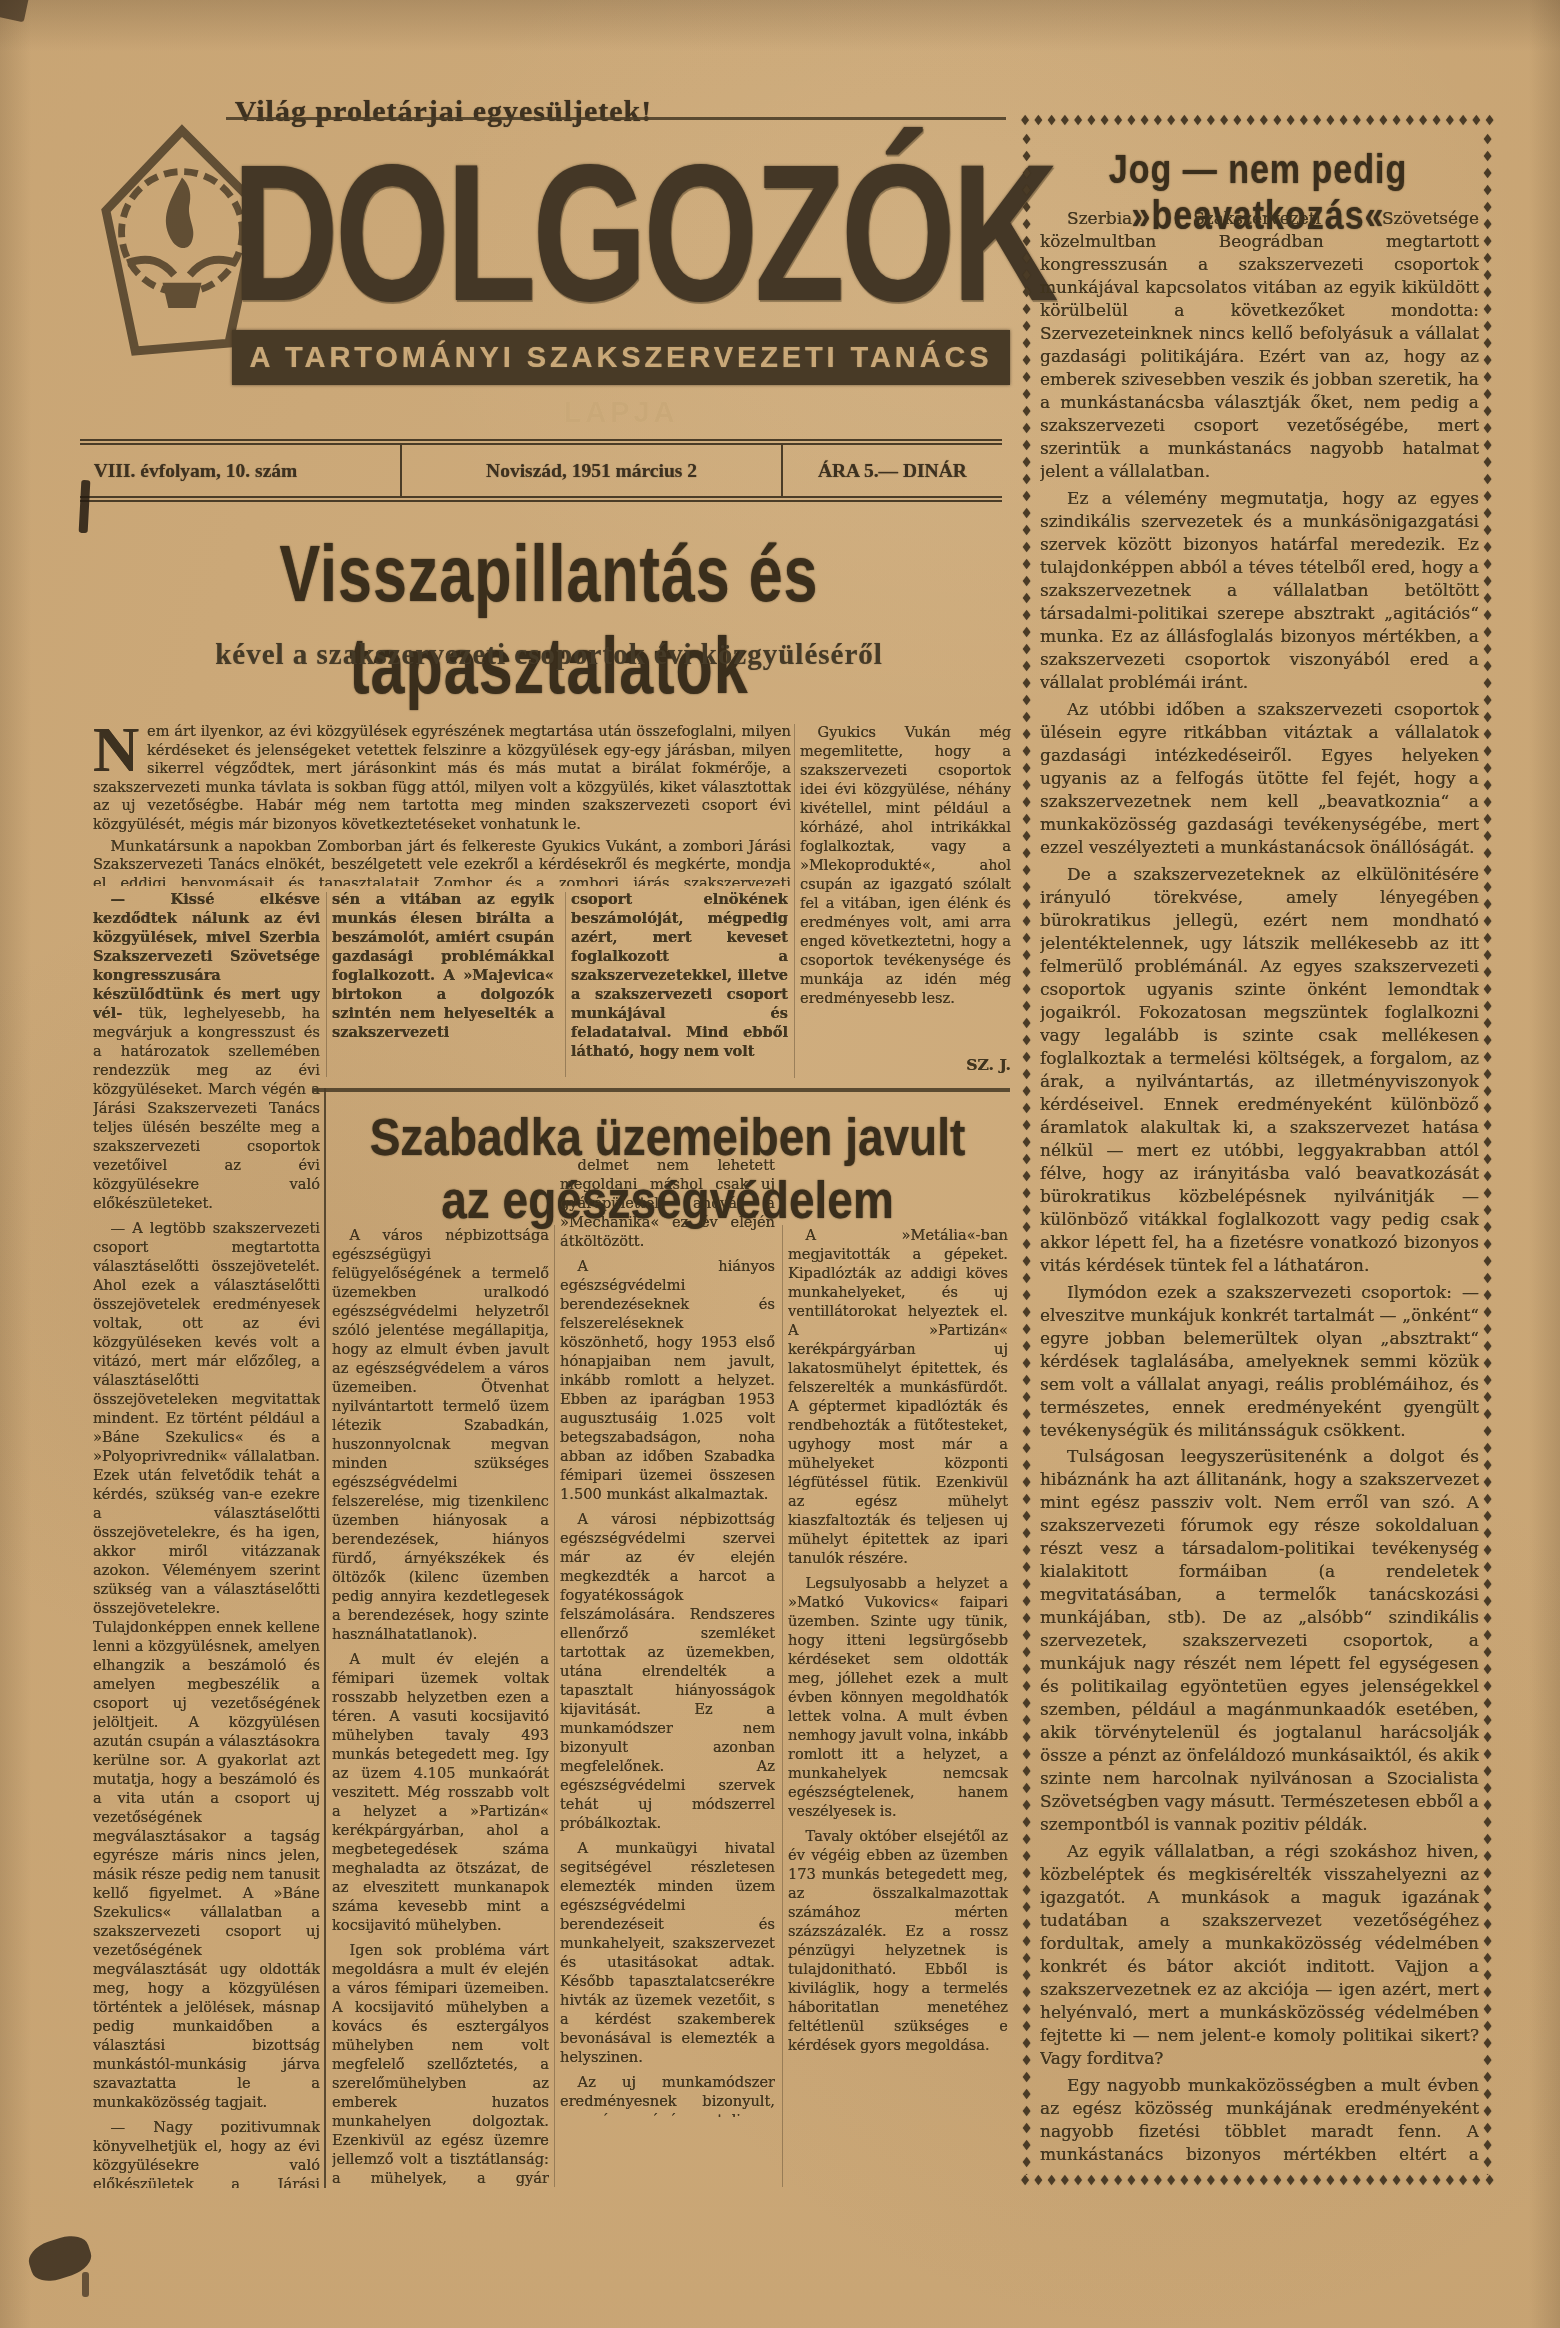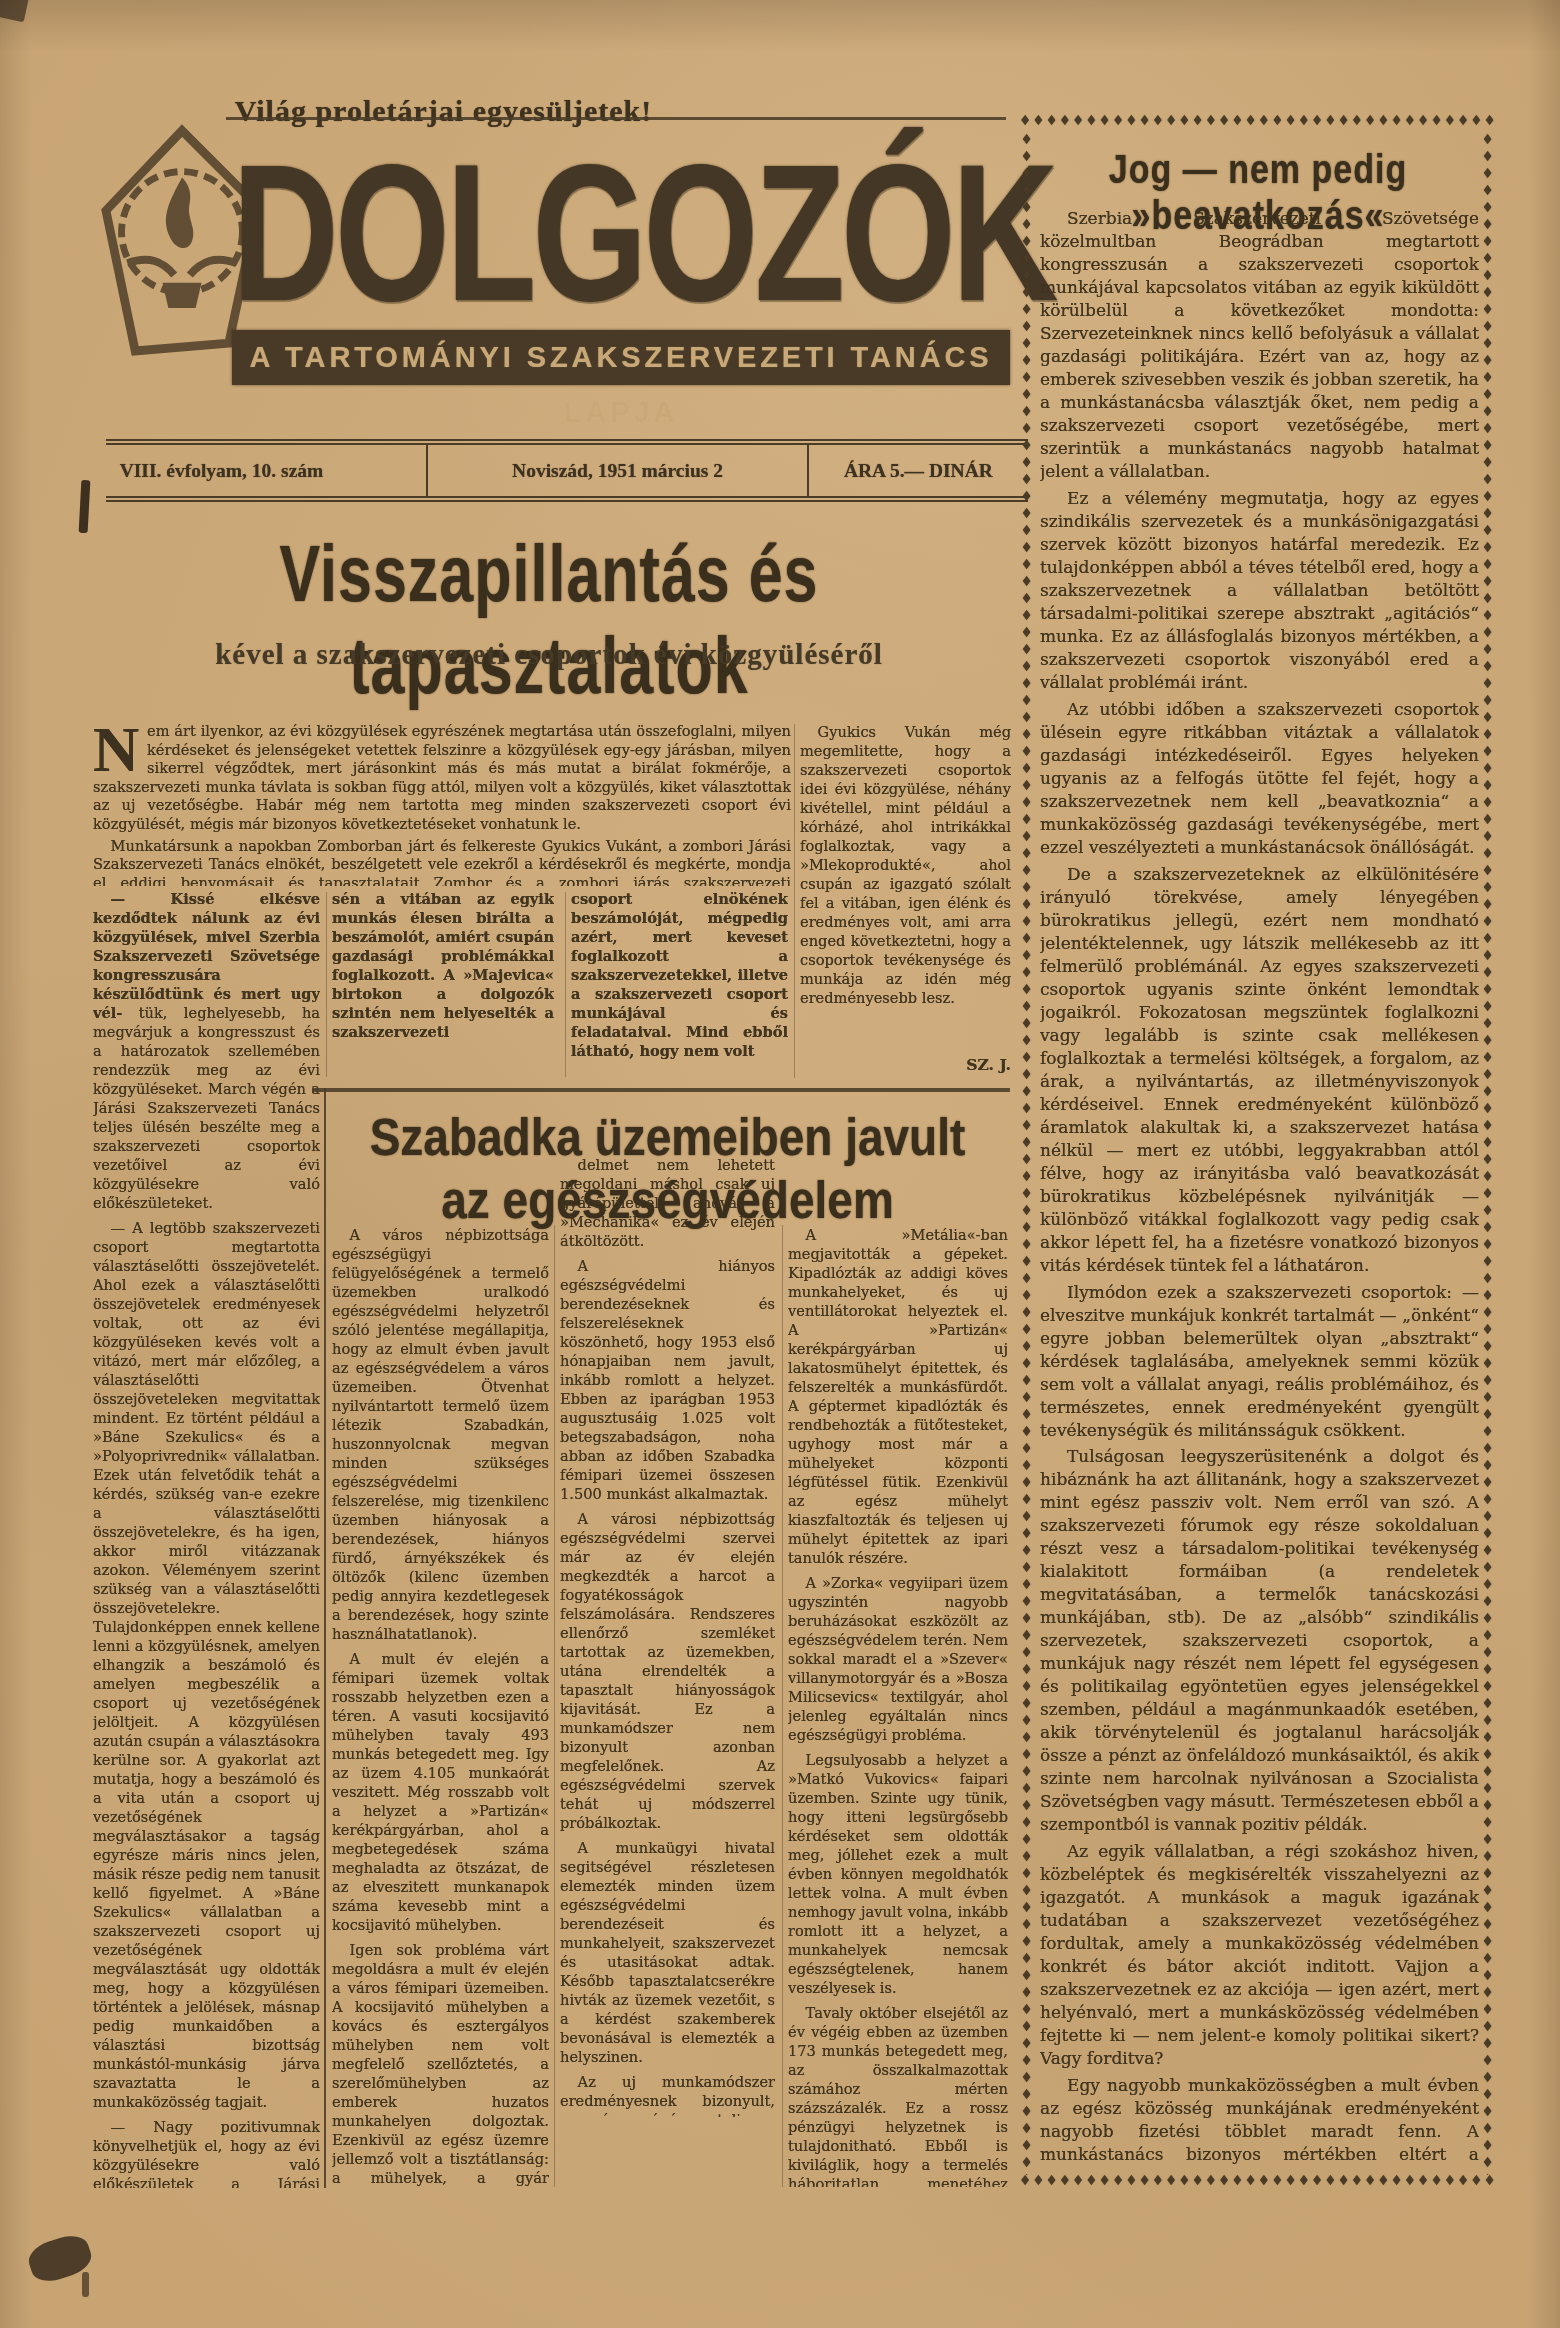--- a/index.html
+++ b/index.html
@@ -71,21 +71,21 @@
       <circle cx="90" cy="118" r="62" stroke-width="7" stroke-dasharray="14 7"></circle>
       <path d="M90 62 C76 88 68 104 78 124 C84 136 96 138 100 128 C106 114 94 104 98 88 C100 76 96 68 90 62 Z" fill="#4a3b26" stroke="none"></path>
       <path d="M34 150 C56 142 70 148 82 162 M146 150 C124 142 110 148 98 162" stroke-width="8"></path>
       <path d="M70 170 L110 170 L104 196 L76 196 Z" fill="#4a3b26" stroke="none"></path>
     </g>
   </svg>
 
   <div class="abs gazette-title" style="left:232px;top:137px;width:790px;">DOLGOZÓK</div>
   <div class="abs banner" style="left:232px;top:330px;width:778px;">A TARTOMÁNYI SZAKSZERVEZETI TANÁCS LAPJA</div>
 
-  <div class="abs dateline" style="left:106px;top:439px;width:922px;">
+  <div class="abs dateline" style="left:80px;top:439px;width:922px;">
     <div class="cell c1">VIII. évfolyam, 10. szám</div>
     <div class="cell c2">Noviszád, 1951 március 2</div>
     <div class="cell c3">ÁRA 5.— DINÁR</div>
   </div>
 
   <div class="abs main-headline" style="left:88px;top:527px;width:922px;">Visszapillantás és tapasztalatok</div>
   <div class="abs subhead" style="left:88px;top:636px;width:922px;">
     <div>kével a szakszervezeti csoportok évi közgyüléséről</div>
   </div>
 
@@ -138,21 +138,20 @@
   <div class="abs col bodytext ink" style="left:560px;top:1155px;width:215px;height:962px;">
     <p>delmet nem lehetett megoldani máshol csak uj gyárépülettel, ahová a »Mechanika« ez év elején átköltözött.</p>
     <p>A hiányos egészségvédelmi berendezéseknek és felszereléseknek köszönhető, hogy 1953 első hónapjaiban nem javult, inkább romlott a helyzet. Ebben az iparágban 1953 augusztusáig 1.025 volt betegszabadságon, noha abban az időben Szabadka fémipari üzemei összesen 1.500 munkást alkalmaztak.</p>
     <p>A városi népbizottság egészségvédelmi szervei már az év elején megkezdték a harcot a fogyatékosságok felszámolására. Rendszeres ellenőrző szemléket tartottak az üzemekben, utána elrendelték a tapasztalt hiányosságok kijavitását. Ez a munkamódszer nem bizonyult azonban megfelelőnek. Az egészségvédelmi szervek tehát uj módszerrel próbálkoztak.</p>
     <p>A munkaügyi hivatal segitségével részletesen elemezték minden üzem egészségvédelmi berendezéseit és munkahelyeit, szakszervezet és utasitásokat adtak. Később tapasztalatcserékre hivták az üzemek vezetőit, s a kérdést szakemberek bevonásával is elemezték a helyszinen.</p>
     <p>Az uj munkamódszer eredményesnek bizonyult, az év végére teljesen megváltozott a helyzet az üzemekben. A kérdések legnagyobb részét teljes egészében megoldották.</p>
 
   </div>
   <div class="abs col bodytext ink" style="left:788px;top:1225px;width:220px;height:962px;">
     <p>A »Metália«-ban megjavitották a gépeket. Kipadlózták az addigi köves munkahelyeket, és uj ventillátorokat helyeztek el. A »Partizán« kerékpárgyárban uj lakatosmühelyt épitettek, és felszerelték a munkásfürdőt. A géptermet kipadlózták és rendbehozták a fütőtesteket, ugyhogy most már a mühelyeket központi légfütéssel fütik. Ezenkivül az egész mühelyt kiaszfaltozták és teljesen uj mühelyt épitettek az ipari tanulók részére.</p>
-    <p>A »Zorka« vegyiipari üzem ugyszintén nagyobb beruházásokat eszközölt az egészségvédelem terén. Nem sokkal maradt el a »Szever« villanymotorgyár és a »Bosza Milicsevics« textilgyár, ahol jelenleg egyáltalán nincs egészségügyi probléma.</p>
     <p>Legsulyosabb a helyzet a »Matkó Vukovics« faipari üzemben. Szinte ugy tünik, hogy itteni legsürgősebb kérdéseket sem oldották meg, jóllehet ezek a mult évben könnyen megoldhatók lettek volna. A mult évben nemhogy javult volna, inkább romlott itt a helyzet, a munkahelyek nemcsak egészségtelenek, hanem veszélyesek is.</p>
     <p>Tavaly október elsejétől az év végéig ebben az üzemben 173 munkás betegedett meg, az összalkalmazottak számához mérten százszázalék. Ez a rossz pénzügyi helyzetnek is tulajdonitható. Ebből is kiviláglik, hogy a termelés háboritatlan menetéhez feltétlenül szükséges e kérdések gyors megoldása.</p>
 
   </div>
   <div class="abs hairline" style="left:554px;top:1225px;width:1px;height:962px;"></div>
   <div class="abs hairline" style="left:782px;top:1225px;width:1px;height:962px;"></div>
 
   <div class="abs dmh diamonds" style="left:1019px;top:113px;width:476px;">♦♦♦♦♦♦♦♦♦♦♦♦♦♦♦♦♦♦♦♦♦♦♦♦♦♦♦♦♦♦♦♦♦♦♦♦♦♦♦♦♦♦♦♦</div>
   <div class="abs dmh diamonds" style="left:1019px;top:2173px;width:476px;">♦♦♦♦♦♦♦♦♦♦♦♦♦♦♦♦♦♦♦♦♦♦♦♦♦♦♦♦♦♦♦♦♦♦♦♦♦♦♦♦♦♦♦♦</div>
   <div class="abs dmv diamonds" style="left:1019px;top:131px;height:2044px;">♦♦♦♦♦♦♦♦♦♦♦♦♦♦♦♦♦♦♦♦♦♦♦♦♦♦♦♦♦♦♦♦♦♦♦♦♦♦♦♦♦♦♦♦♦♦♦♦♦♦♦♦♦♦♦♦♦♦♦♦♦♦♦♦♦♦♦♦♦♦♦♦♦♦♦♦♦♦♦♦♦♦♦♦♦♦♦♦♦♦♦♦♦♦♦♦♦♦♦♦♦♦♦♦♦♦♦♦♦♦♦♦♦♦♦♦♦♦♦♦♦♦♦♦♦♦♦♦♦♦♦♦♦♦♦♦♦♦♦♦♦♦♦♦♦♦♦♦♦♦</div>

